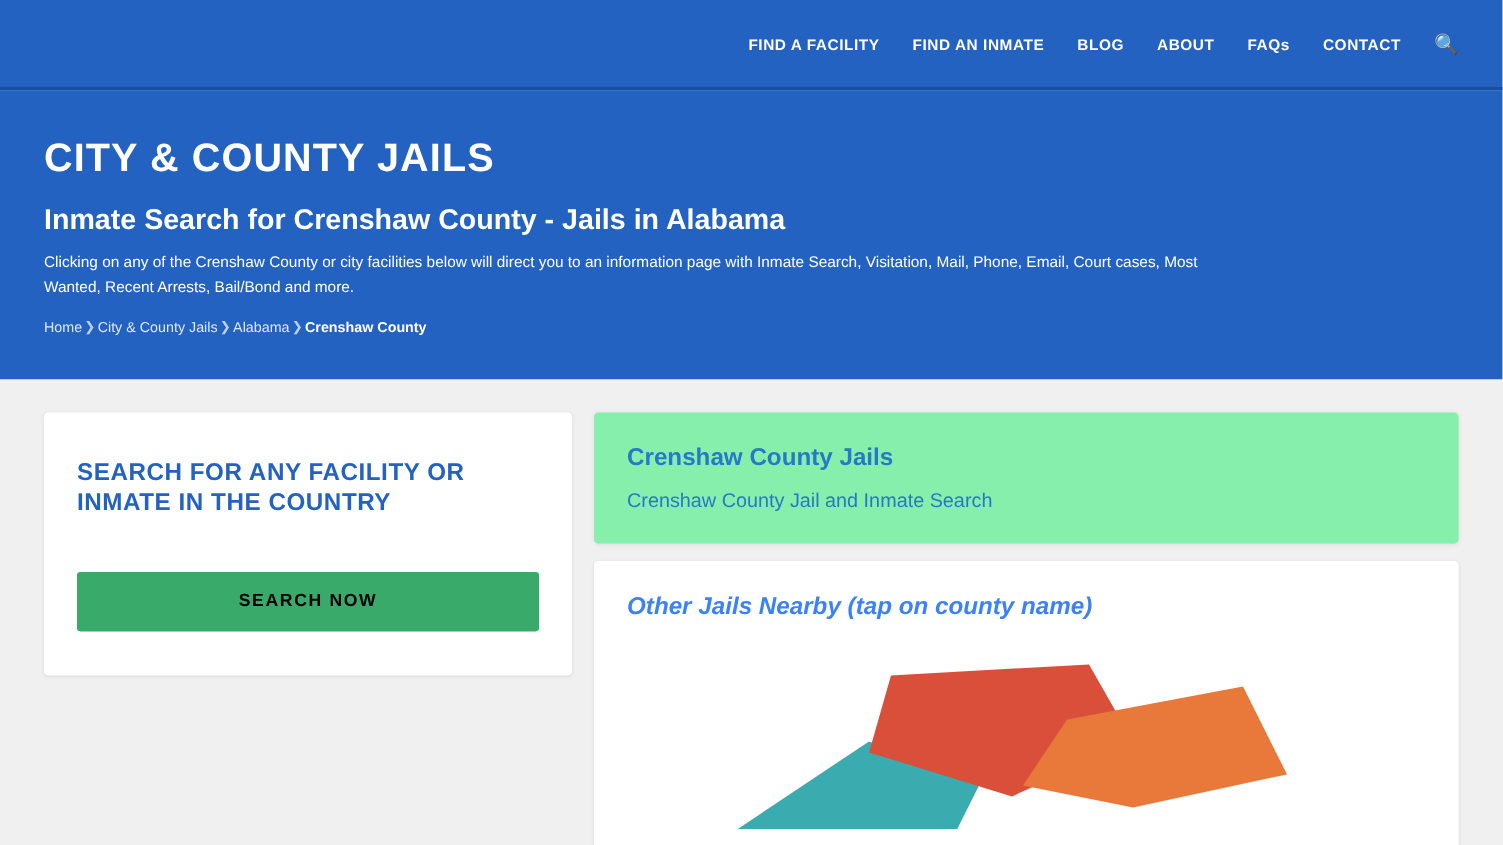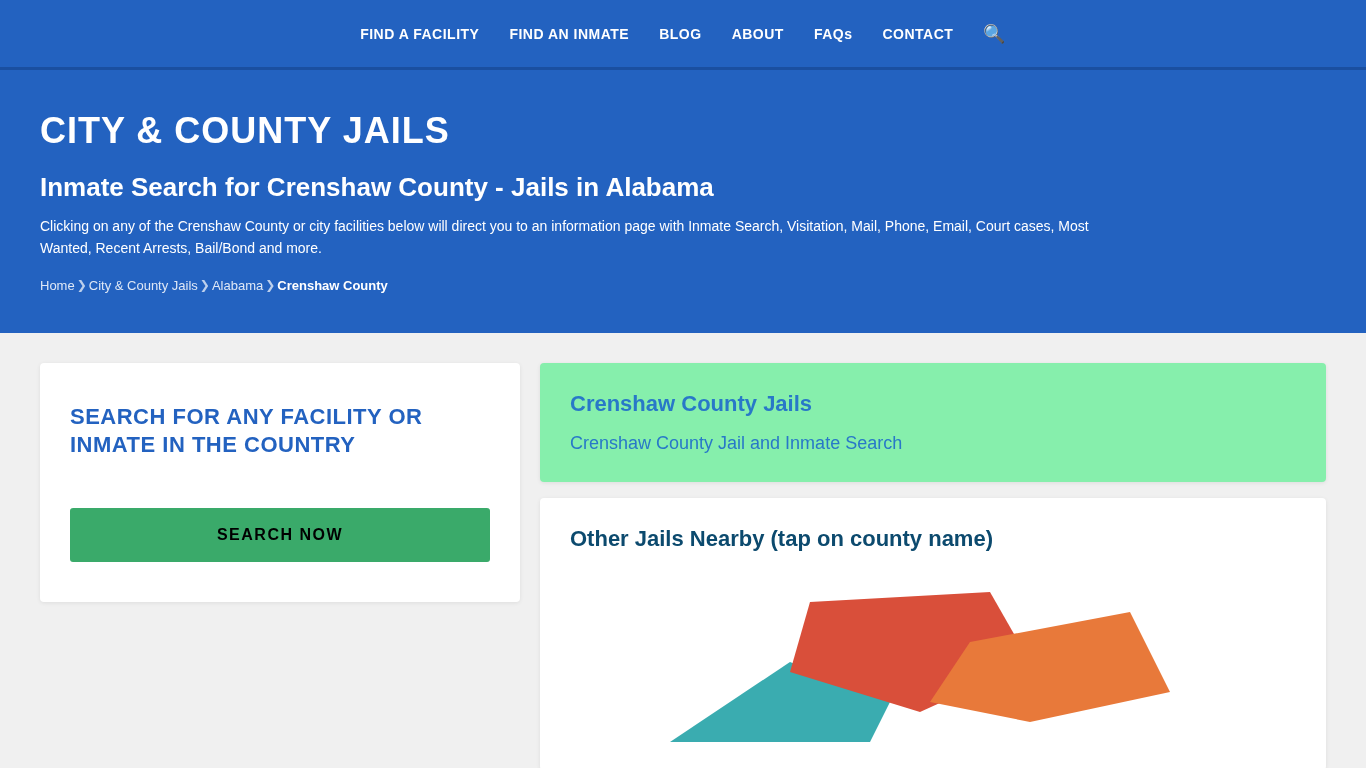--- a/index.html
+++ b/index.html
@@ -3,23 +3,23 @@
   <meta charset="utf-8">
   <style>
     * { margin: 0; padding: 0; box-sizing: border-box; }
     body { font-family: Arial, Helvetica, sans-serif; background: #f0f0f0; }
 
     
     .header {
       background: #2362c0;
       display: flex;
       align-items: center;
-      justify-content: center;
+      justify-content: flex-end;
       padding: 0 40px;
-      height: 70px;
+      height: 82px;
       border-bottom: 3px solid #1a4fa0;
     }
     .logo {
       display: flex;
       align-items: center;
       font-size: 24px;
       font-weight: 900;
       color: white;
       letter-spacing: 1px;
       text-decoration: none;
@@ -168,22 +168,23 @@
       background: white;
       border-radius: 4px;
       padding: 28px 30px;
       box-shadow: 0 1px 4px rgba(0,0,0,0.08);
       min-height: 200px;
       overflow: hidden;
     }
     .nearby-card-title {
       font-size: 22px;
       font-weight: 700;
-      color: #0c4a6e;
+      color: #3b82f6;
       margin-bottom: 30px;
+      font-style: italic;
     }
 
     
     .map-area {
       position: relative;
       height: 160px;
       overflow: hidden;
     }
   </style>
 </head>

